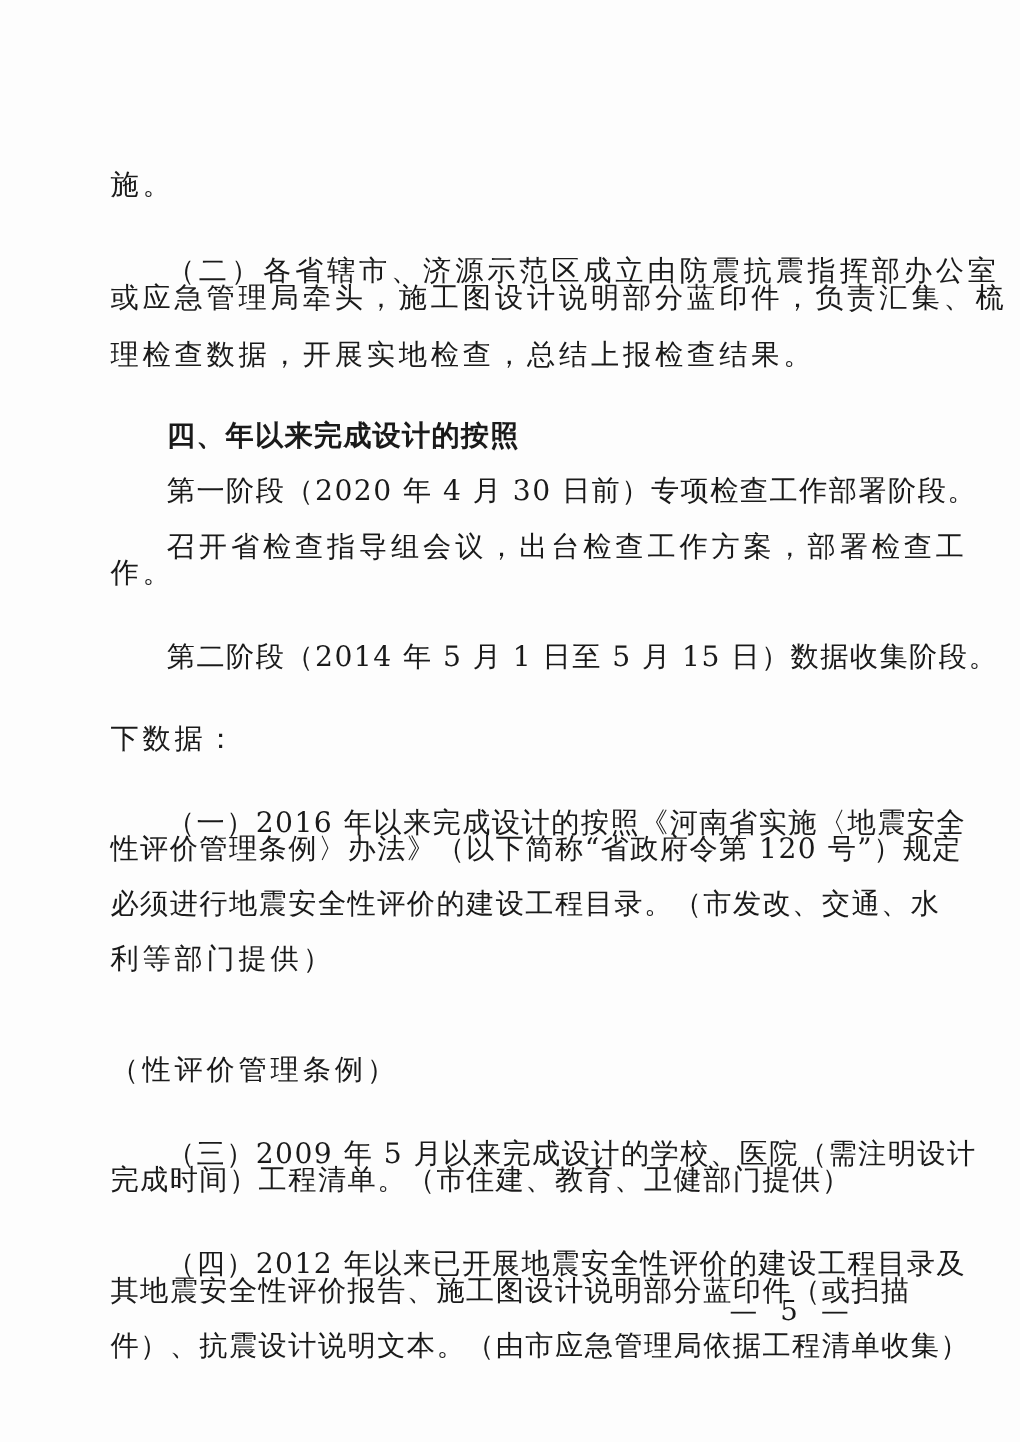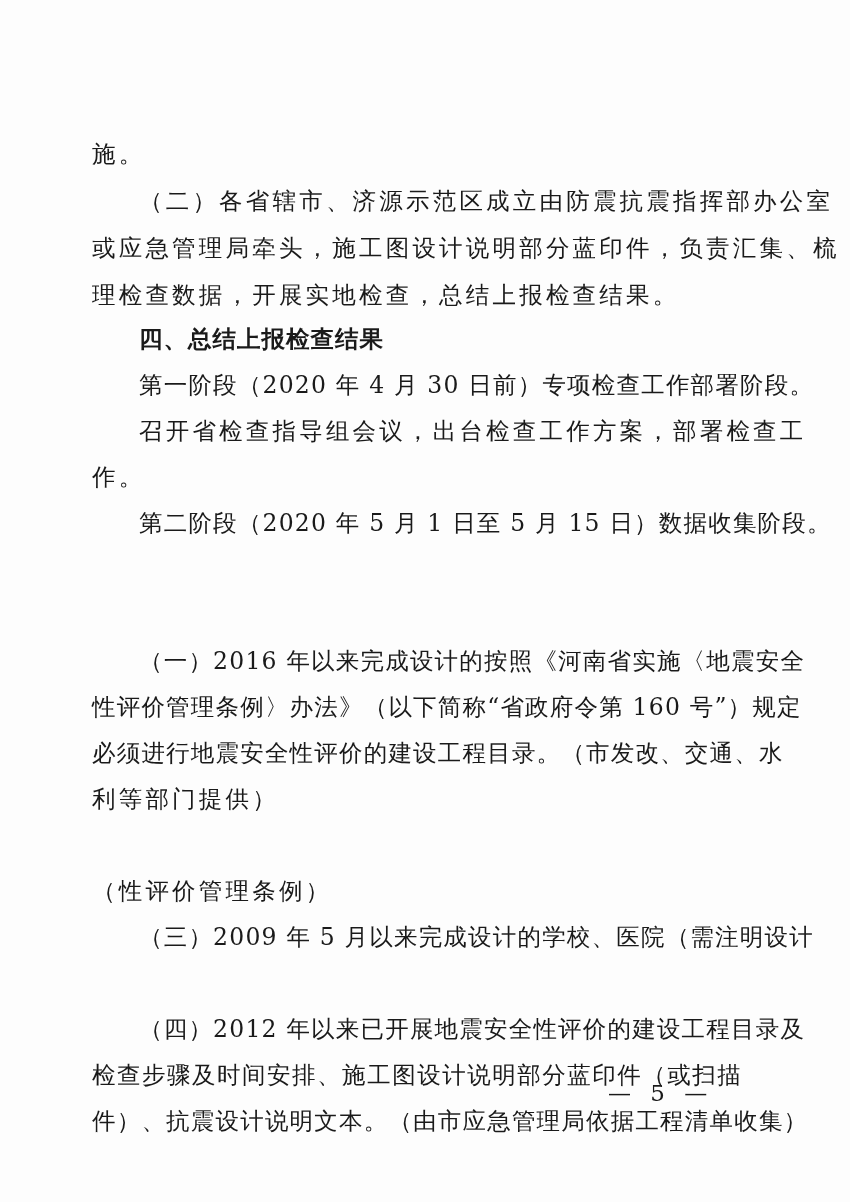--- a/index.html
+++ b/index.html
@@ -27,21 +27,21 @@
       left: 92px;
       width: 650px;
       font-size: 23.5px;
       line-height: 30px;
       height: 30px;
       white-space: nowrap;
       letter-spacing: 3.2px;
       text-align: justify;
       text-align-last: justify;
     }
-    .line.indent { left: 139px; width: 603px; }
+    .line.indent { left: 139px; width: 603px; margin-top: 24px; }
     .line.last { text-align-last: left; }
     .line.heading {
       font-family: "DejaVu Sans", "Liberation Sans", sans-serif;
       font-weight: bold;
       letter-spacing: 1px;
       text-align-last: left;
     }
     .line.tight { letter-spacing: 1.2px; }
     .page-number {
       position: absolute;
@@ -58,36 +58,38 @@
 <body>
 
 <div class="page">
 
   <div class="line last" style="top:139px">施。</div>
 
   <div class="line indent" style="top:186px">（二）各省辖市、济源示范区成立由防震抗震指挥部办公室</div>
   <div class="line" style="top:233px">或应急管理局牵头，施工图设计说明部分蓝印件，负责汇集、梳</div>
   <div class="line last" style="top:280px">理检查数据，开展实地检查，总结上报检查结果。</div>
 
-  <div class="line indent heading" style="top:324px">四、总结上报检查结果</div>
+  <div class="line indent heading" style="top:324px">四、年以来完成设计的按照</div>
 
   <div class="line indent tight last" style="top:370px">第一阶段（2020 年 4 月 30 日前）专项检查工作部署阶段。</div>
 
   <div class="line indent" style="top:416px">召开省检查指导组会议，出台检查工作方案，部署检查工</div>
   <div class="line last" style="top:462px">作。</div>
 
-  <div class="line indent tight" style="top:508px">第二阶段（2020 年 5 月 1 日至 5 月 15 日）数据收集阶段。</div>
+  <div class="line indent tight" style="top:508px">第二阶段（2014 年 5 月 1 日至 5 月 15 日）数据收集阶段。</div>
+  <div class="line last" style="top:600px">下数据：</div>
 
   <div class="line indent tight" style="top:646px">（一）2016 年以来完成设计的按照《河南省实施〈地震安全</div>
-  <div class="line tight" style="top:692px">性评价管理条例〉办法》（以下简称“省政府令第 160 号”）规定</div>
+  <div class="line tight" style="top:692px">性评价管理条例〉办法》（以下简称“省政府令第 120 号”）规定</div>
   <div class="line tight" style="top:738px">必须进行地震安全性评价的建设工程目录。（市发改、交通、水</div>
   <div class="line last" style="top:784px">利等部门提供）</div>
 
   <div class="line last" style="top:876px">（性评价管理条例）</div>
 
   <div class="line indent tight" style="top:922px">（三）2009 年 5 月以来完成设计的学校、医院（需注明设计</div>
+  <div class="line tight last" style="top:968px">完成时间）工程清单。（市住建、教育、卫健部门提供）</div>
 
   <div class="line indent tight" style="top:1014px">（四）2012 年以来已开展地震安全性评价的建设工程目录及</div>
-  <div class="line tight" style="top:1060px">检查步骤及时间安排、施工图设计说明部分蓝印件（或扫描</div>
+  <div class="line tight" style="top:1060px">其地震安全性评价报告、施工图设计说明部分蓝印件（或扫描</div>
   <div class="line tight last" style="top:1106px">件）、抗震设计说明文本。（由市应急管理局依据工程清单收集）</div>
 
   <div class="page-number">— 5 —</div>
 </div>
 
 </body></html>

